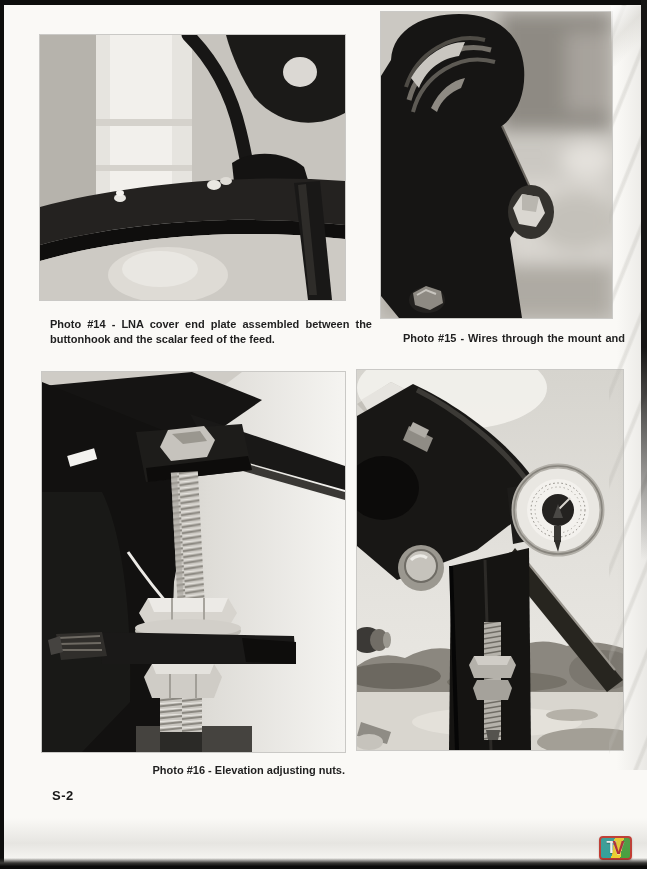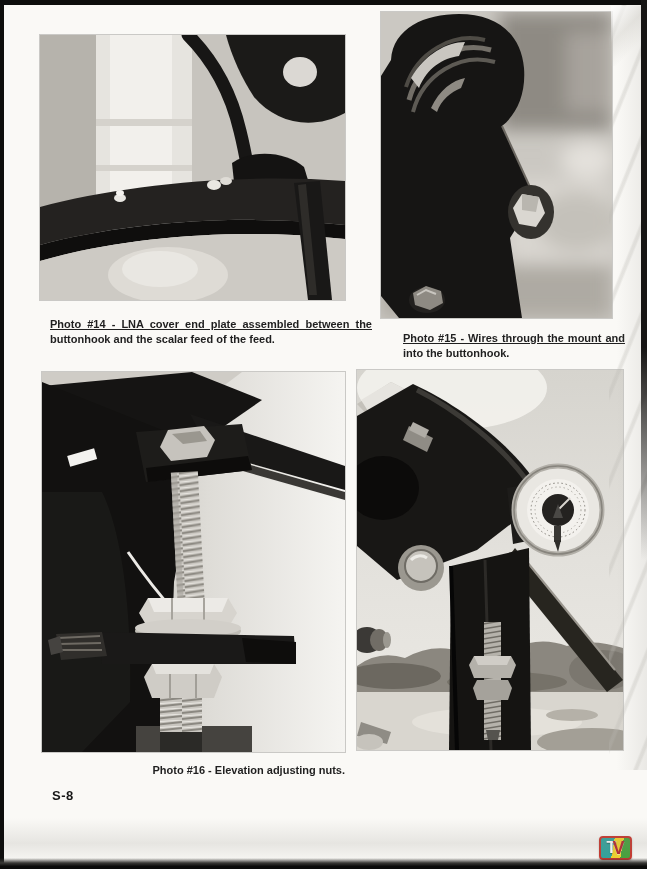--- a/index.html
+++ b/index.html
@@ -25,21 +25,21 @@
     background:linear-gradient(to bottom, rgba(0,0,0,0), rgba(140,138,130,.18) 55%, rgba(0,0,0,0));}
   .crease{position:absolute;right:2px;top:6px;width:34px;height:60px;pointer-events:none;
     background:linear-gradient(135deg, rgba(255,255,255,.9), rgba(205,203,197,.4) 40%, rgba(255,255,255,0) 70%);}
 
   figure.photo{position:absolute;margin:0;line-height:0;box-shadow:0 0 0 1px rgba(60,58,54,.25);}
   figure.photo svg{display:block;}
 
   .caption{position:absolute;margin:0;font-weight:700;font-size:11px;line-height:1.34;
     color:#1f1f1f;letter-spacing:0;}
   .cl{display:block;}
-  .j{text-align:justify;text-align-last:justify;text-decoration:underline;}
+  .j{text-align:justify;text-align-last:justify;}
   .center{text-align:right;}
 
   .pagenum{position:absolute;left:52px;top:788px;font-weight:700;font-size:13px;color:#171717;letter-spacing:.5px;}
 
   .tv-logo{position:absolute;left:599px;top:836px;width:33px;height:24px;border:2px solid #c8342b;
     border-radius:4px;box-sizing:border-box;
     background:linear-gradient(100deg, #2fa39d 0 42%, #f3d42b 42% 70%, #44a23b 70% 100%);
     display:flex;align-items:center;justify-content:center;font-weight:700;
     box-shadow:0 1px 2px rgba(0,0,0,.25);}
   .tv-t{color:#ffffff;font-size:16px;line-height:1;margin-right:-4px;text-shadow:0 1px 1px rgba(0,0,0,.35);}
@@ -269,29 +269,28 @@
     </svg>
   </figure>
 
   <p class="caption" style="left:50px;top:317px;width:322px;">
     <span class="cl j">Photo #14 - LNA cover end plate assembled between the</span>
     <span class="cl">buttonhook and the scalar feed of the feed.</span>
   </p>
 
   <p class="caption" style="left:403px;top:331px;width:222px;">
     <span class="cl j">Photo #15 - Wires through the mount and</span>
-    <span class="cl">into the buttonhook.</span>
   </p>
 
   <p class="caption center" style="left:42px;top:763px;width:303px;">
     <span class="cl">Photo #16 - Elevation adjusting nuts.</span>
   </p>
 
 
-  <div class="pagenum">S-8</div>
+  <div class="pagenum">S-2</div>
 
   <div class="tv-logo">
     <span class="tv-t">T</span>
     <span class="tv-v">V</span>
   </div>
 
   <div class="wrinkle"></div>
   <div class="crease"></div>
   <div class="scan-band"></div>
   <div class="edge-top"></div>

